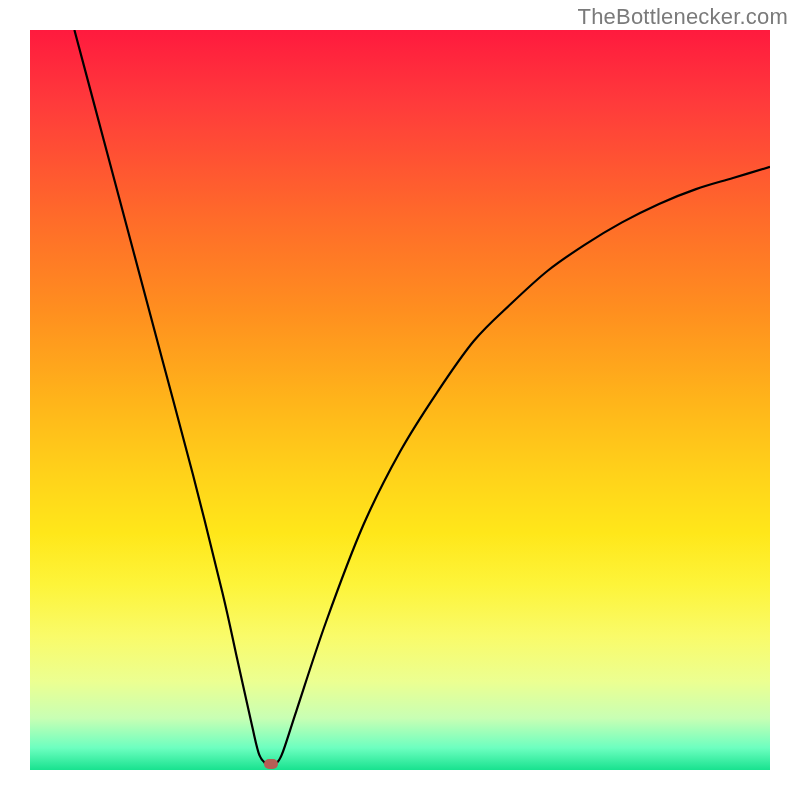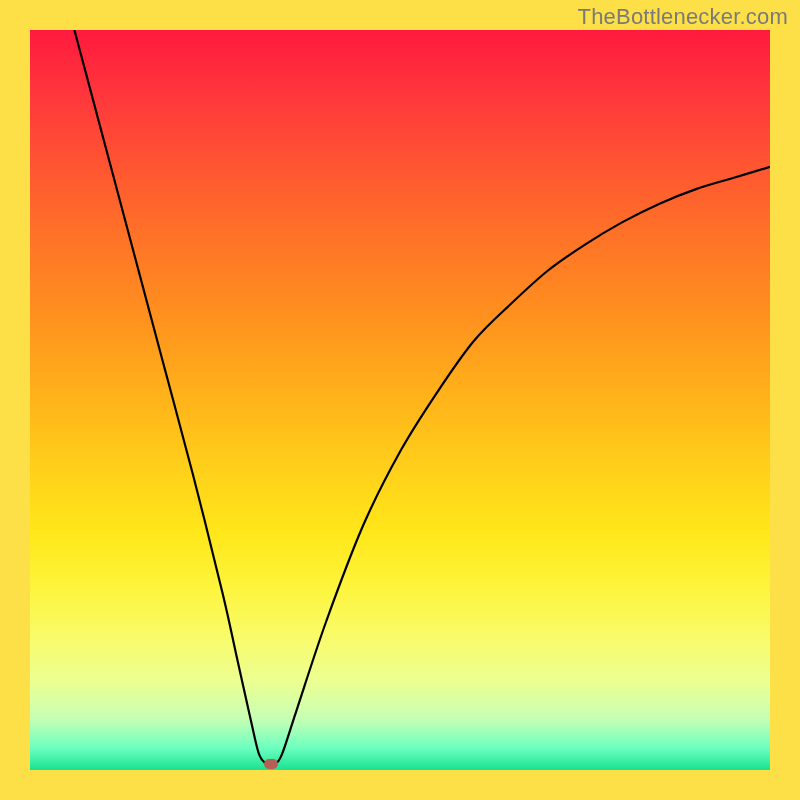--- a/index.html
+++ b/index.html
@@ -10,21 +10,21 @@
     background: #000;
     overflow: hidden;
     font-family: Arial, Helvetica, sans-serif;
   }
   .frame {
     position: absolute;
     top: 0;
     left: 0;
     width: 800px;
     height: 800px;
-    background: #fde047;
+    background: #ffffff;
   }
   .plot-area {
     position: absolute;
     top: 30px;
     left: 30px;
     width: 740px;
     height: 740px;
     background: linear-gradient(to bottom,
         #ff1a3e 0%,
         #ff3b3b 10%,

